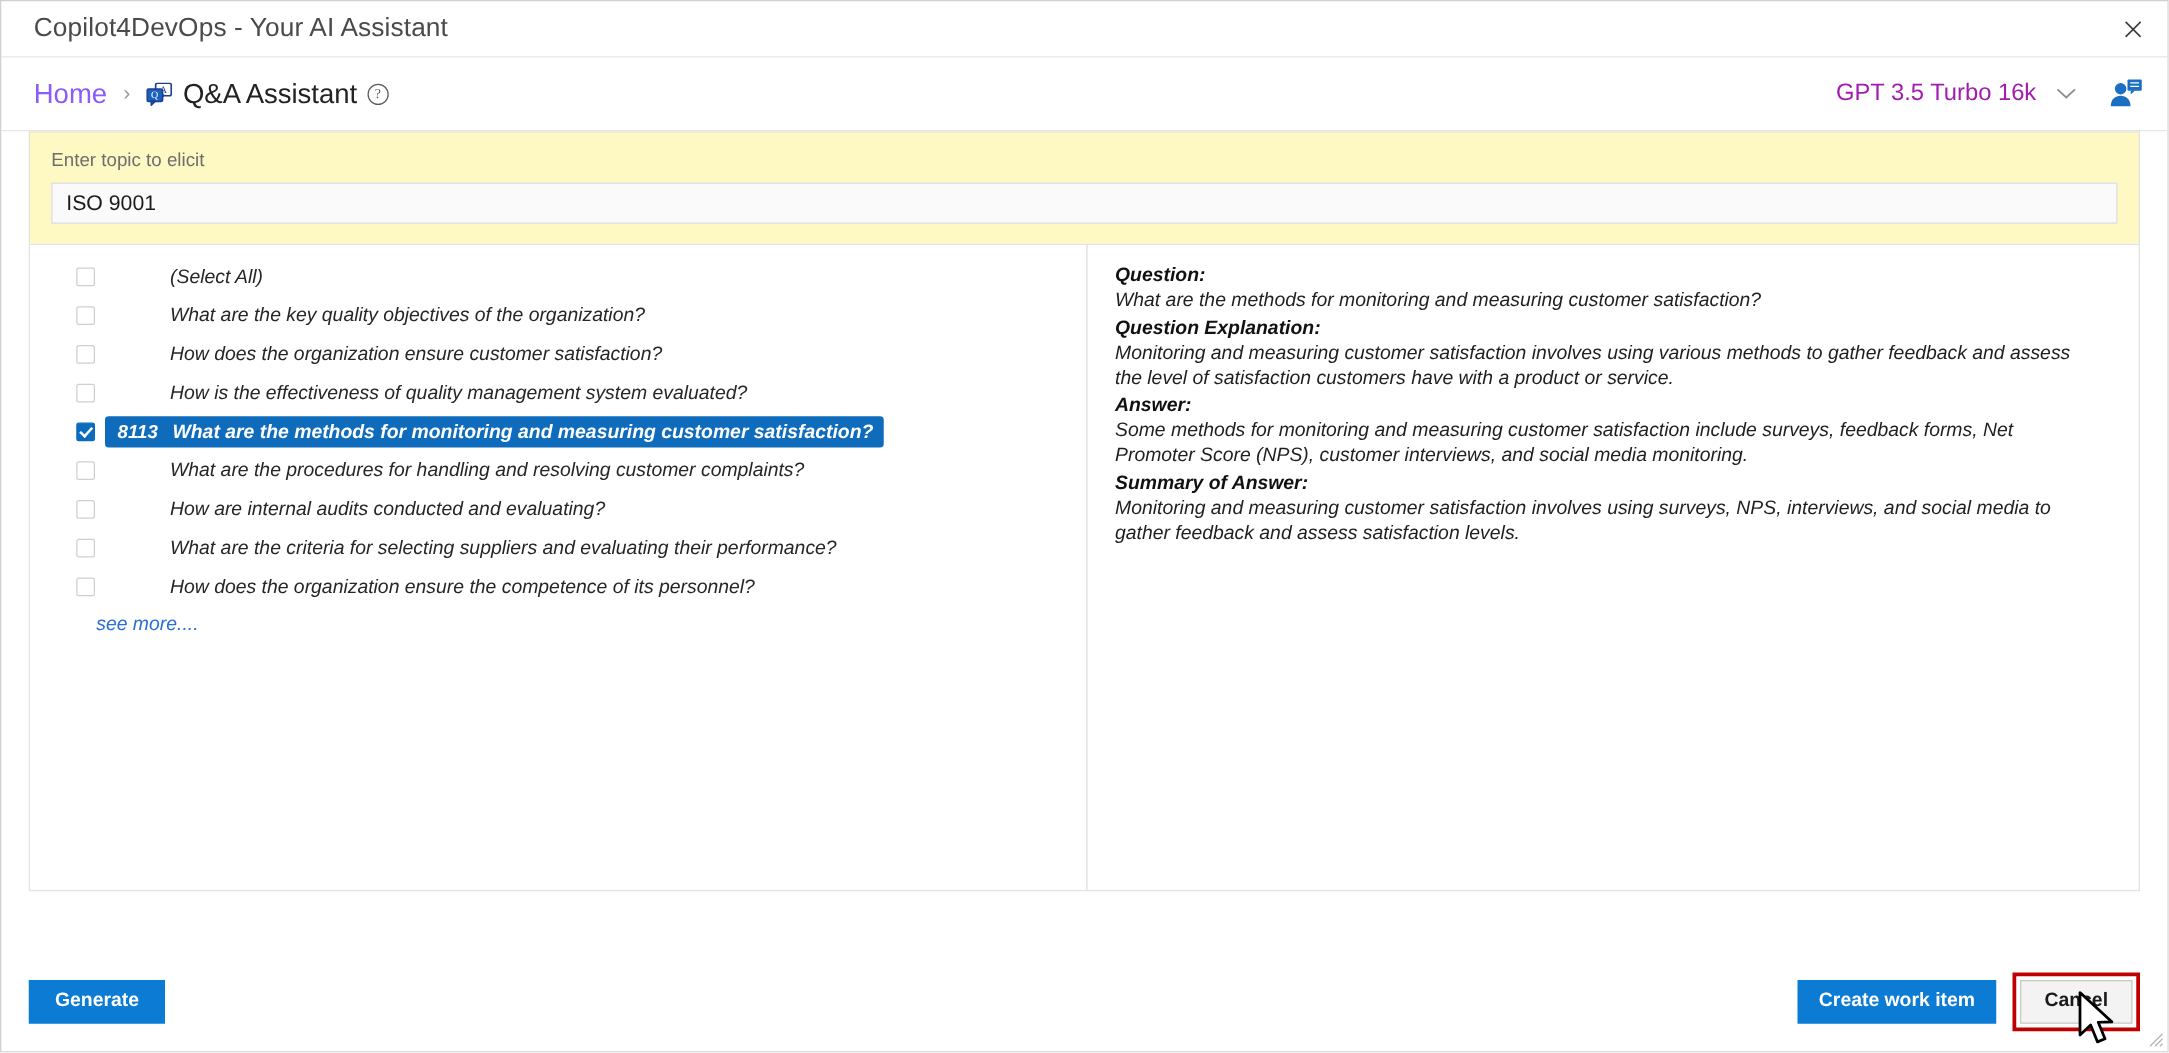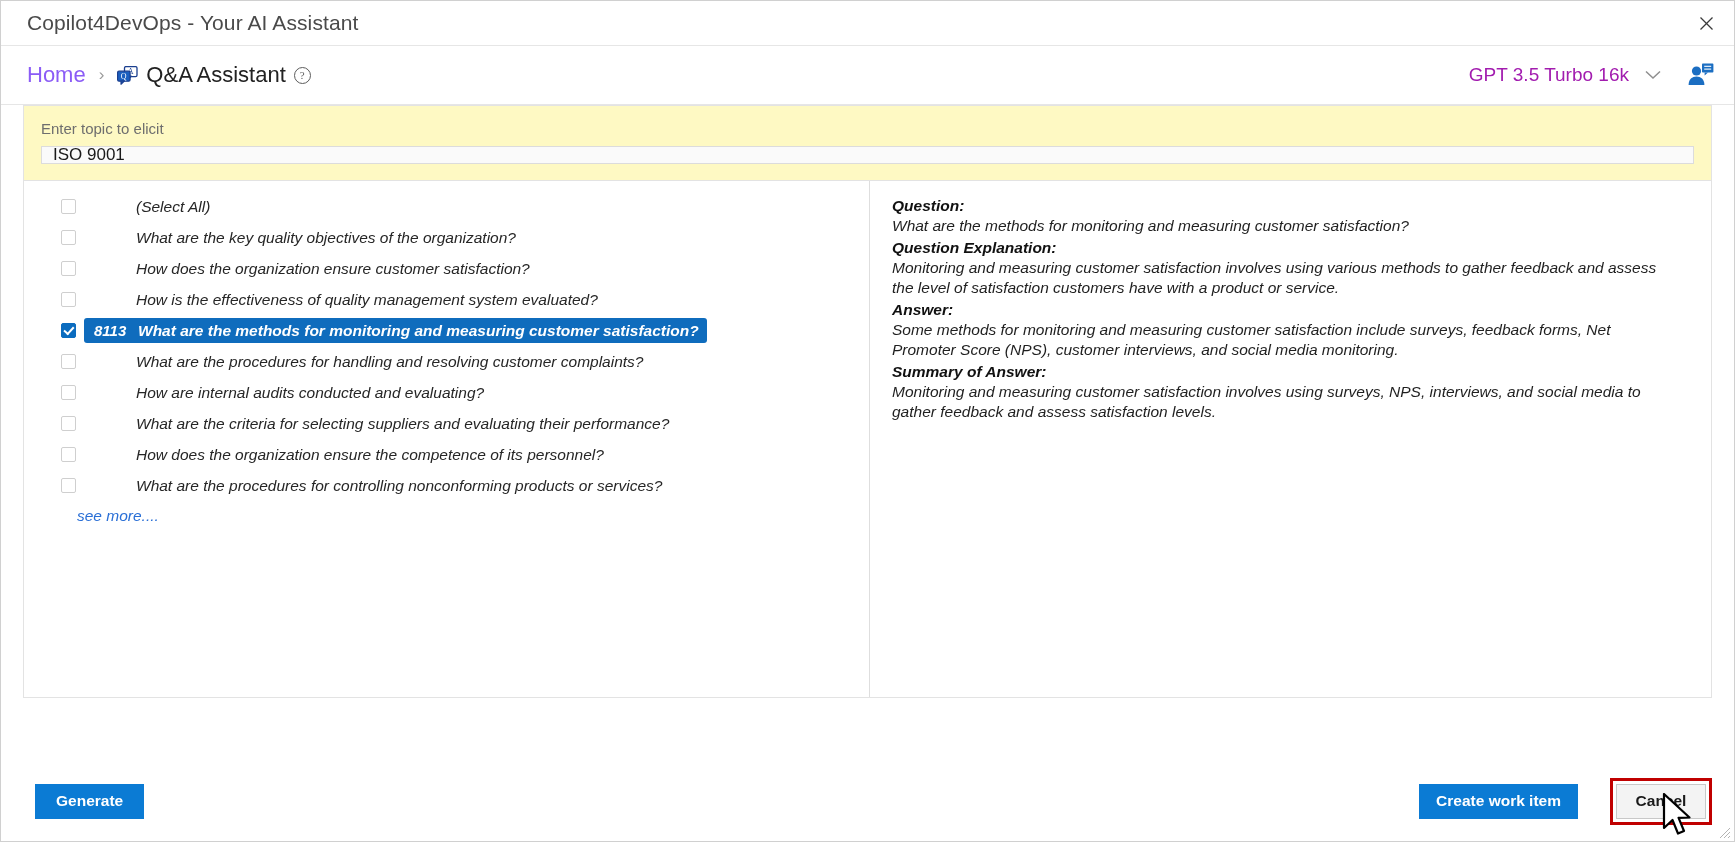--- a/index.html
+++ b/index.html
@@ -112,21 +112,21 @@
     border-top: 1px solid #e3e3e3;
     padding: 14px 17px 16px 17px;
   }
   .topic-label {
     font-size: 15px;
     color: #6e6e6e;
     margin-bottom: 9px;
   }
   .topic-input {
     width: 100%;
-    height: 18px;
+    height: 33px;
     background: #fafafa;
     border: 1px solid #dcdcdc;
     font-size: 17px;
     color: #1a1a1a;
     padding: 0 11px;
     font-family: "Liberation Sans", sans-serif;
     outline: none;
   }
 
   
@@ -226,21 +226,21 @@
   .ans-text {
     font-size: 15.5px;
     color: #1f1f1f;
     line-height: 20px;
     max-width: 765px;
   }
 
   
   .footer {
     position: absolute;
-    left: 12px; right: 0; bottom: 0;
+    left: 0; right: 0; bottom: 0;
     height: 80px;
     display: flex;
     align-items: center;
     padding: 0 22px;
     justify-content: flex-end;
   }
   .btn {
     font-family: "Liberation Sans", sans-serif;
     font-size: 15.5px;
     font-weight: 700;
@@ -251,21 +251,21 @@
   }
   .btn-primary {
     background: #0b7bd4;
     color: #ffffff;
   }
   .btn-generate { padding: 0 21px; }
   .footer-right {
     margin-left: auto;
     display: flex;
     align-items: center;
-    gap: 32px;
+    gap: 13px;
   }
   .cancel-wrap {
     position: relative;
     border: 3px solid #c00000;
     padding: 3px;
   }
   .btn-cancel {
     background: #f3f3f3;
     color: #1a1a1a;
     border: 1px solid #c8c8c8;
@@ -396,27 +396,20 @@
             <span class="q-body">
               <span class="q-id-spacer"></span>
               <span class="q-text">What are the criteria for selecting suppliers and evaluating their performance?</span>
             </span>
           </div>
           <div class="q-row">
             <span class="cb"></span>
             <span class="q-body">
               <span class="q-id-spacer"></span>
               <span class="q-text">How does the organization ensure the competence of its personnel?</span>
-            </span>
-          </div>
-          <div class="q-row">
-            <span class="cb"></span>
-            <span class="q-body">
-              <span class="q-id-spacer"></span>
-              <span class="q-text">What are the procedures for controlling nonconforming products or services?</span>
             </span>
           </div>
         </div>
       <div class="see-more">see more....</div>
     </div>
 
     <div class="right-pane">
       <div class="ans-label">Question:</div>
       <div class="ans-text">What are the methods for monitoring and measuring customer satisfaction?</div>
       <div class="ans-label">Question Explanation:</div>

